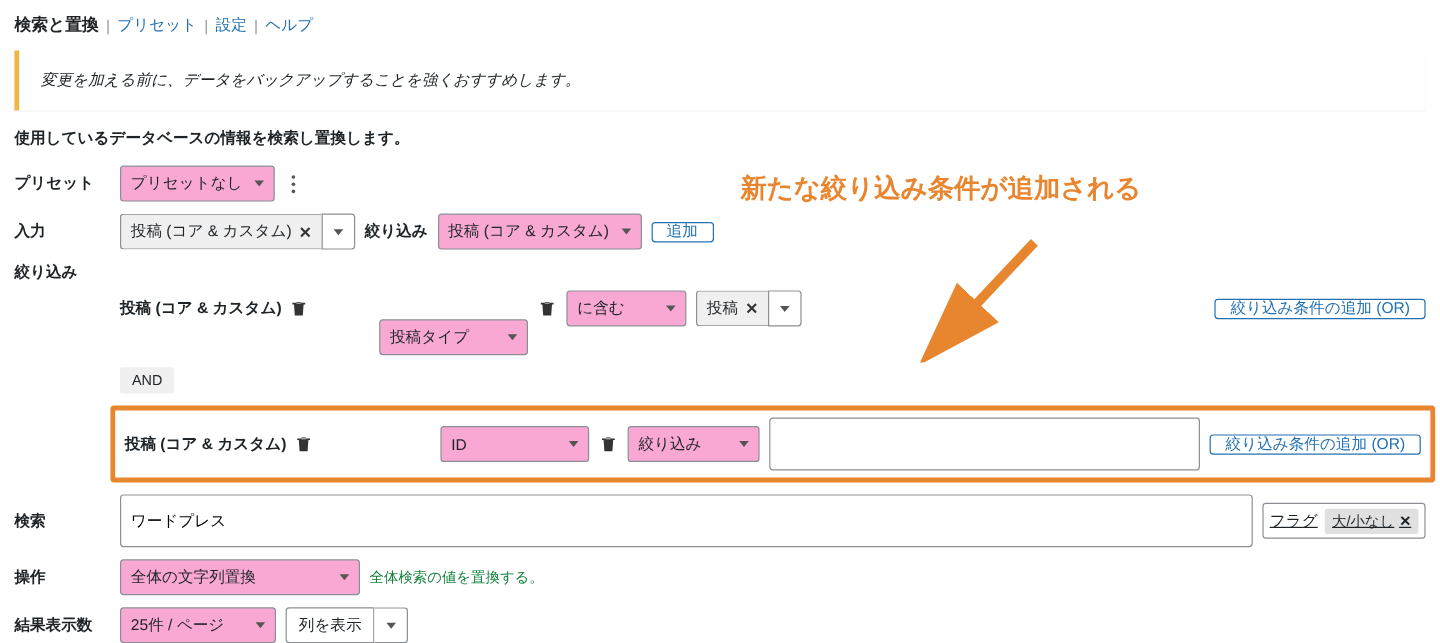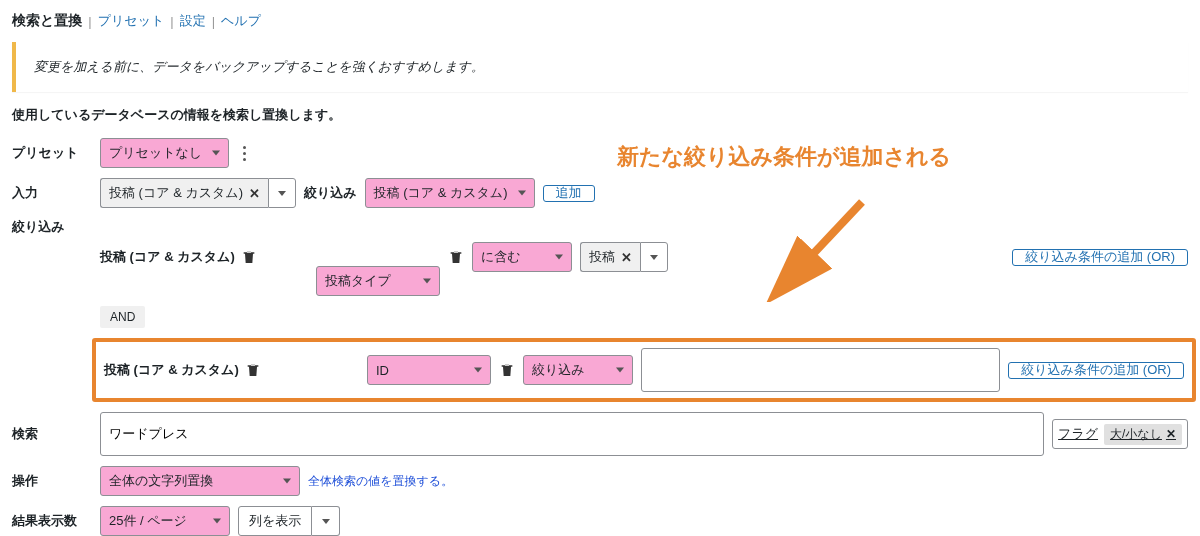--- a/index.html
+++ b/index.html
@@ -57,21 +57,21 @@
     
     .btn-primary { background: #2271b1; color: #fff; border: 1px solid #2271b1; border-radius: 3px; padding: 6px 14px; font-size: 13px; cursor: pointer; }
     .btn-danger { background: #d63638; color: #fff; border: 1px solid #d63638; border-radius: 3px; padding: 6px 14px; font-size: 13px; cursor: pointer; }
     .btn-row { display: flex; gap: 8px; margin-top: 18px; }
     
     .annotation { position: absolute; color: #e8852f; font-weight: bold; font-size: 22px; }
     .arrow-svg { position: absolute; }
     
     .container { position: relative; }
     .right-push { margin-left: auto; }
-    .subtext { color: #1d4ed8; font-size: 12px; }
+    .subtext { color: #15803d; font-size: 12px; }
   </style>
 </head>
 <body>
 
 <div class="container">
 
   <div class="header">
     <span class="header-title">検索と置換</span>
     <span class="header-sep">|</span>
     <a class="header-link">プリセット</a>

